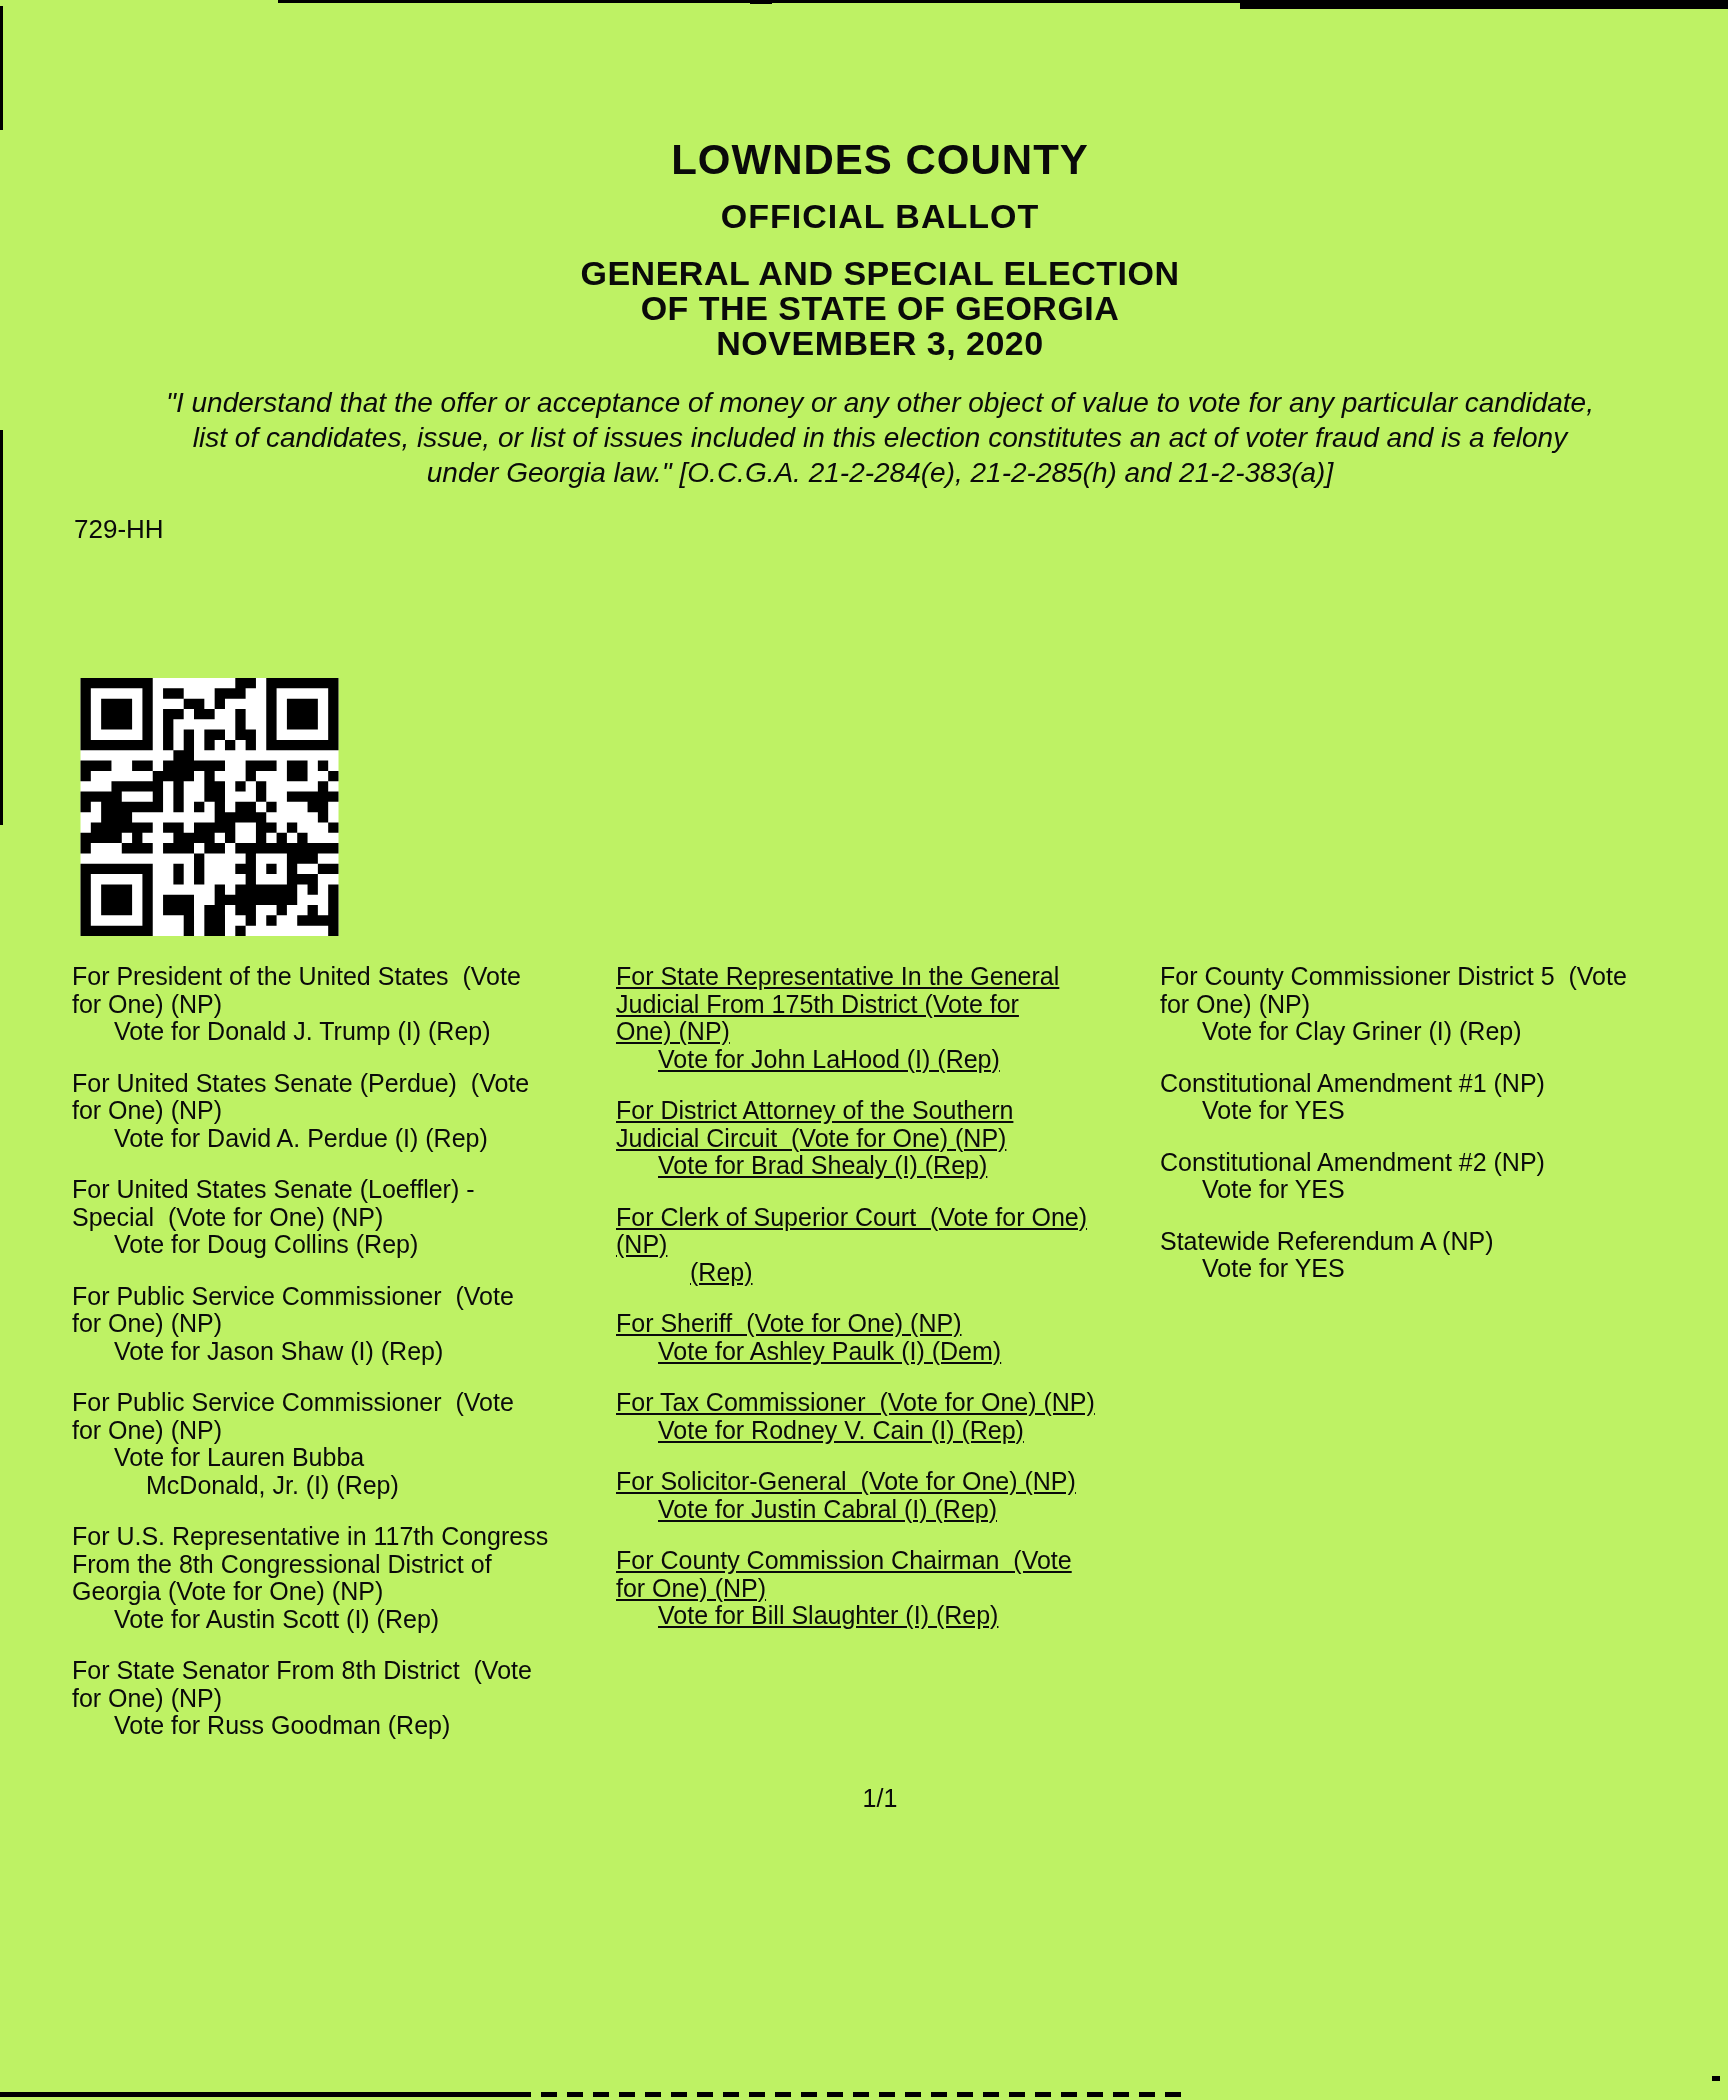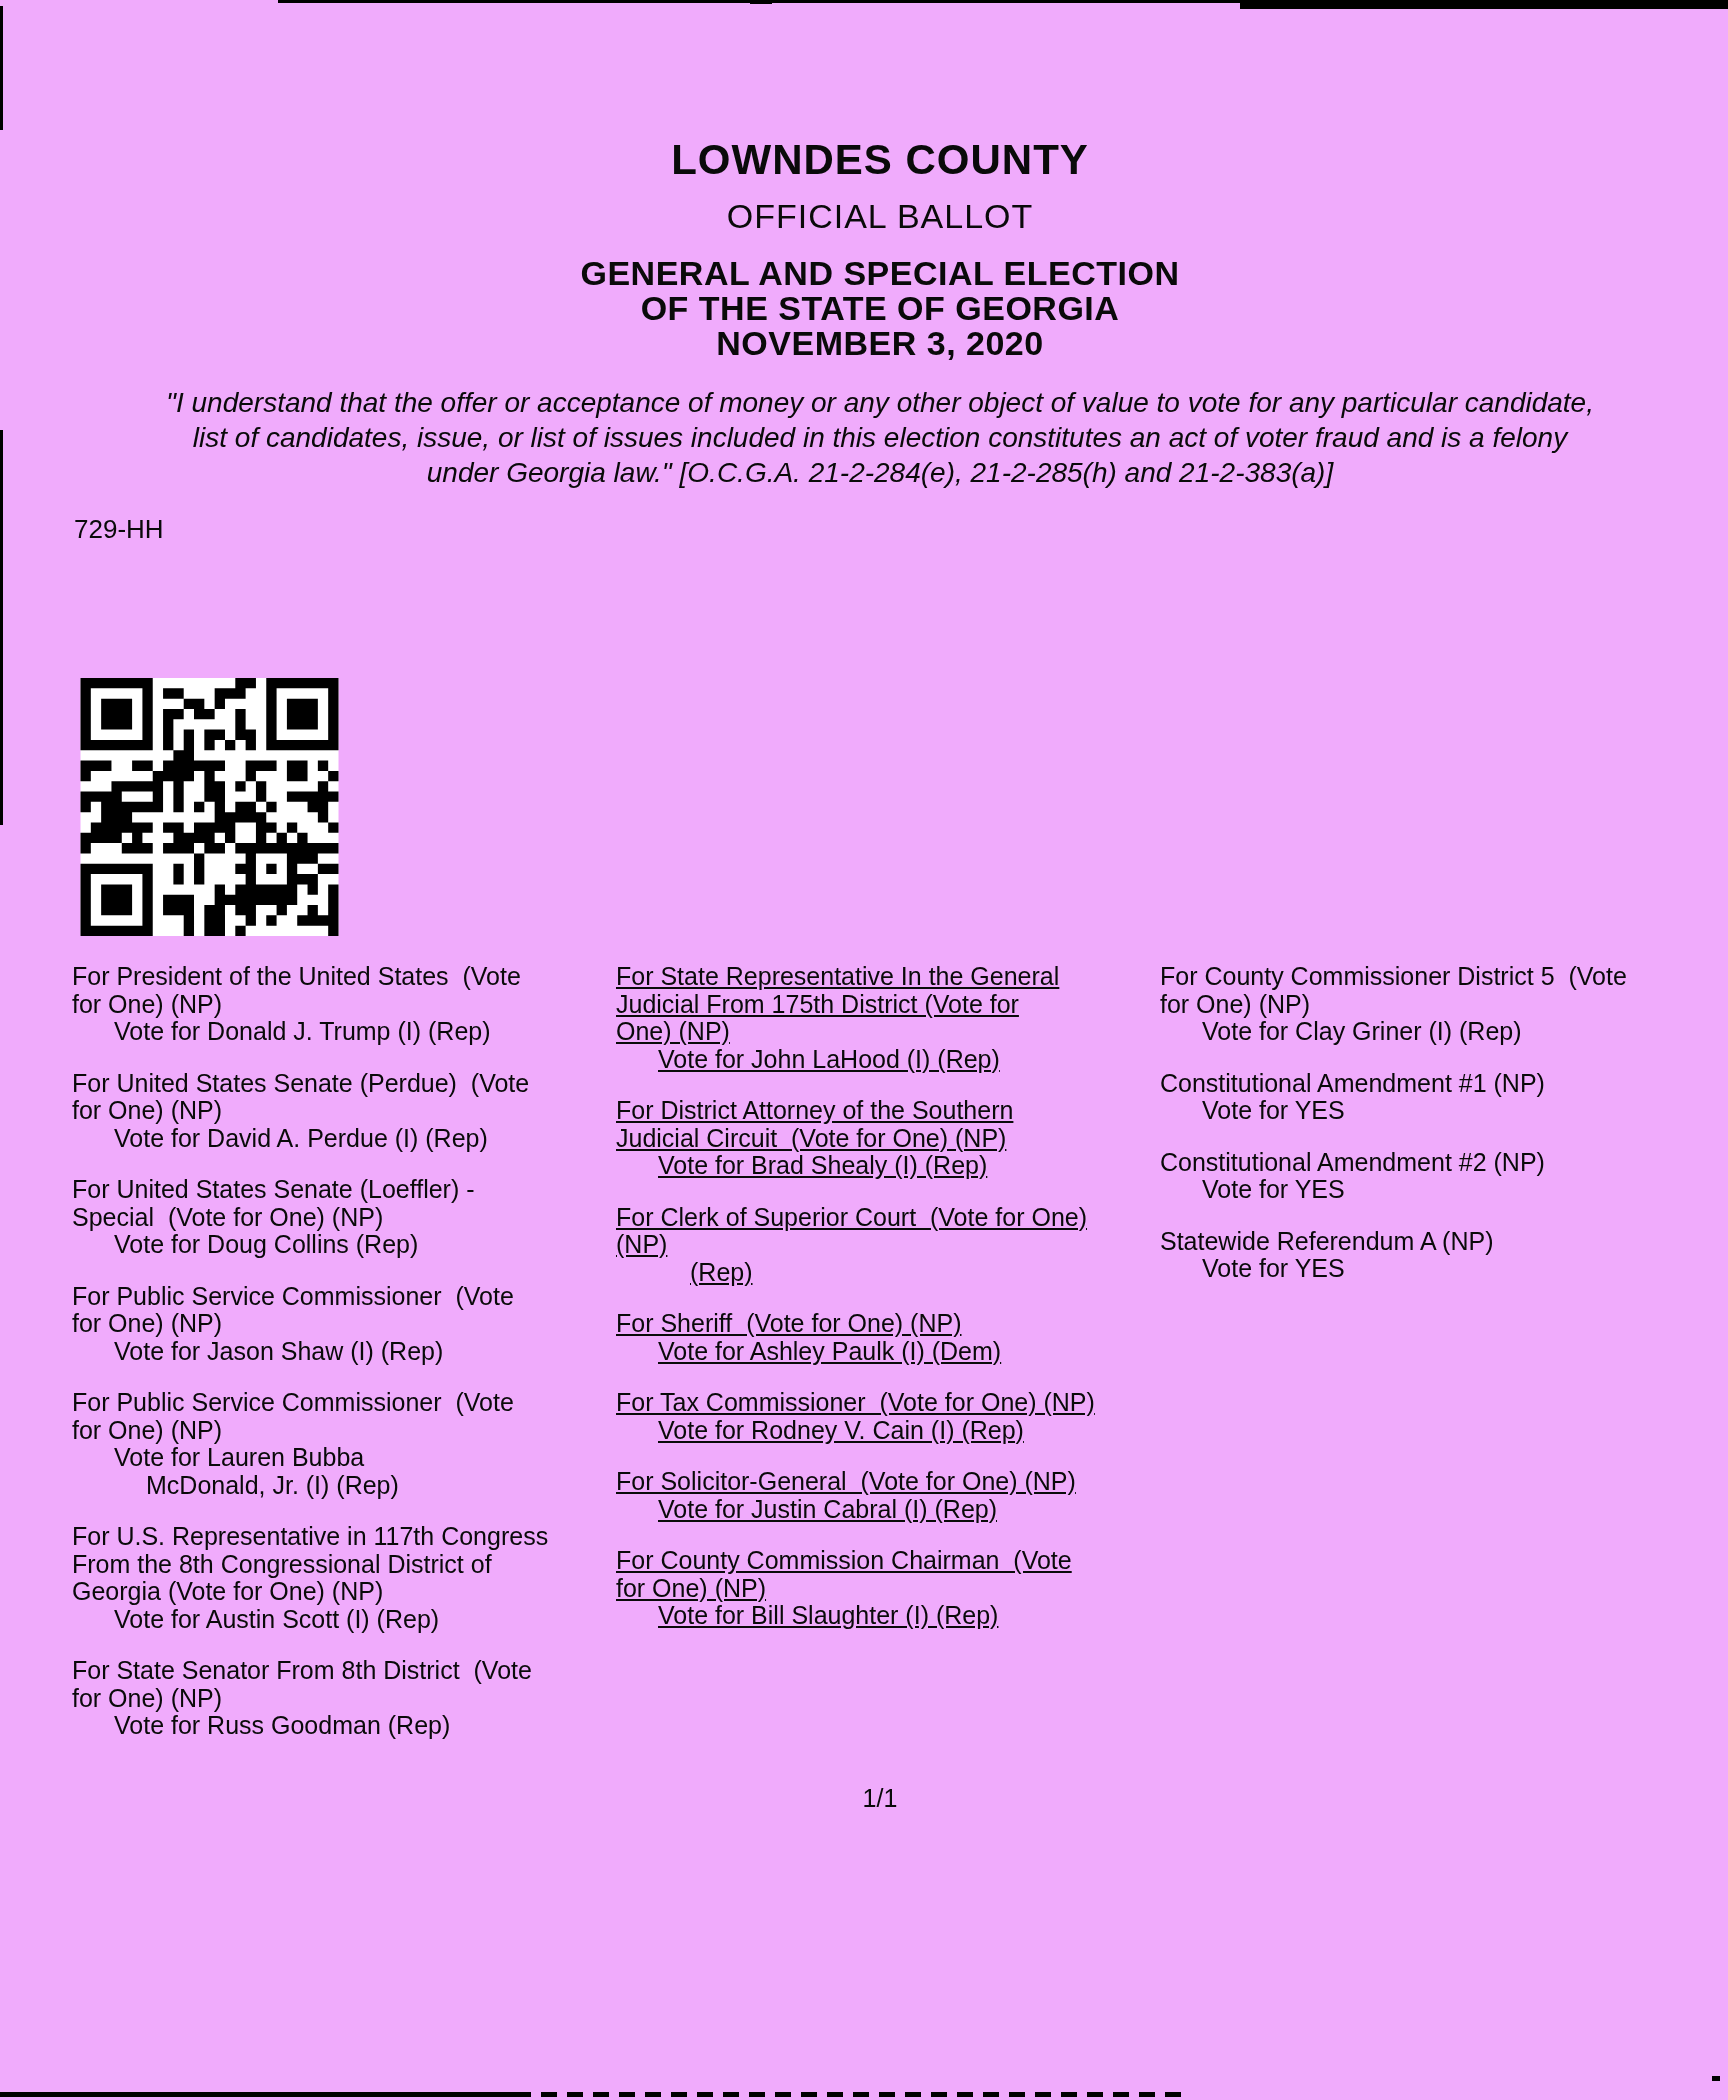--- a/index.html
+++ b/index.html
@@ -1,31 +1,31 @@
 <!DOCTYPE html>
 <html><head>
 <meta charset="utf-8">
 <style>
   html,body{margin:0;padding:0;background:#888;}
   .page{
     position:relative;
     width:1728px;height:2100px;
-    background:#f0abfc;
+    background:#bef264;
     overflow:hidden;
     font-family:"Liberation Sans", sans-serif;
     color:#0a0a0a;
     margin:0 auto;
   }
   
   .header{
     position:absolute;left:32px;top:0;width:1696px;
     text-align:center;
   }
   .county{margin-top:138px;font-size:42px;font-weight:700;line-height:44px;letter-spacing:1px;}
-  .official{margin-top:16px;font-size:34px;font-weight:400;line-height:36px;letter-spacing:1px;}
+  .official{margin-top:16px;font-size:34px;font-weight:700;line-height:36px;letter-spacing:1px;}
   .election{margin-top:22px;font-size:34px;font-weight:700;line-height:35px;letter-spacing:0.5px;}
   .disclaimer{margin-top:24px;font-size:28px;font-style:italic;line-height:35px;}
   
   .precinct{position:absolute;left:74px;top:514px;font-size:26px;}
   .pagenum{position:absolute;left:32px;top:1784px;width:1696px;text-align:center;font-size:25px;}
   
   .qr{position:absolute;left:72px;top:678px;}
   
   .col{position:absolute;font-size:25px;line-height:27.5px;}
   .col-1{left:72px;top:963px;width:528px;}

